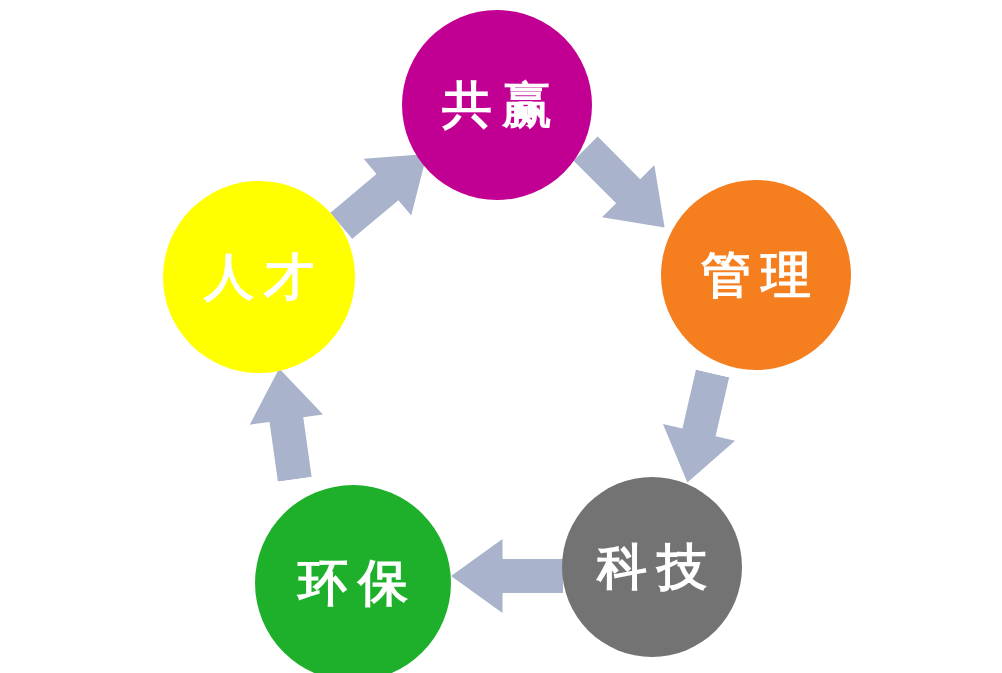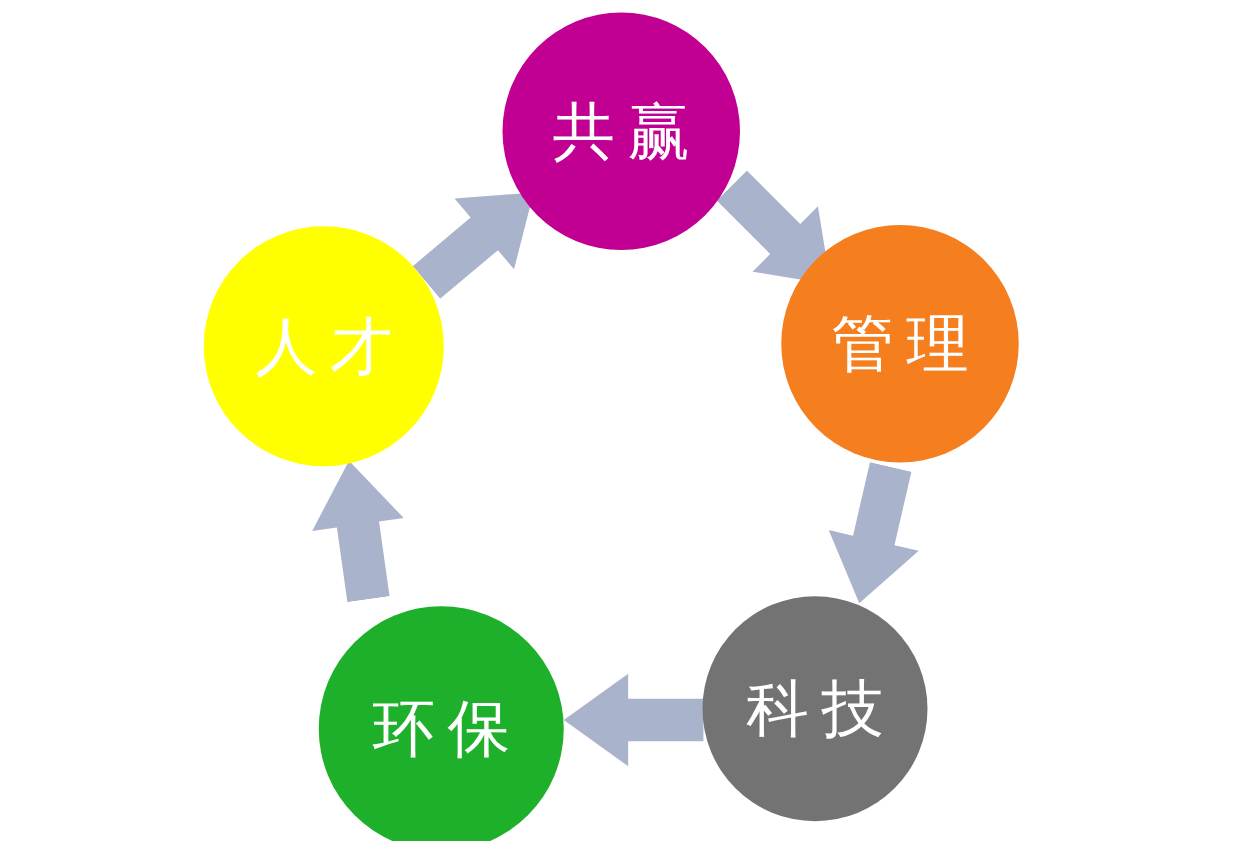--- a/index.html
+++ b/index.html
@@ -17,31 +17,31 @@
   }
   .node {
     position: absolute;
     border-radius: 50%;
     display: flex;
     align-items: center;
     justify-content: center;
   }
   .node .label {
     color: #ffffff;
-    font-weight: normal;
+    font-weight: bold;
     font-size: 50px;
     letter-spacing: 10px;
     text-indent: 10px;
     font-family: "DejaVu Serif", "Liberation Serif", serif;
     user-select: none;
     white-space: nowrap;
   }
   
   .node-winwin      { left: 402px; top:  10px; width: 190px; height: 190px; }
-  .node-management  { left: 625px; top: 180px; width: 190px; height: 190px; }
+  .node-management  { left: 661px; top: 180px; width: 190px; height: 190px; }
   .node-technology  { left: 562px; top: 477px; width: 180px; height: 180px; }
   .node-environment { left: 255px; top: 485px; width: 196px; height: 196px; }
   .node-talent      { left: 163px; top: 181px; width: 192px; height: 192px; }
 
   
   .arrow {
     position: absolute;
     width: 112px;
     height: 74px;
     clip-path: polygon(0 27%, 54% 27%, 54% 0, 100% 50%, 54% 100%, 54% 73%, 0 73%);

